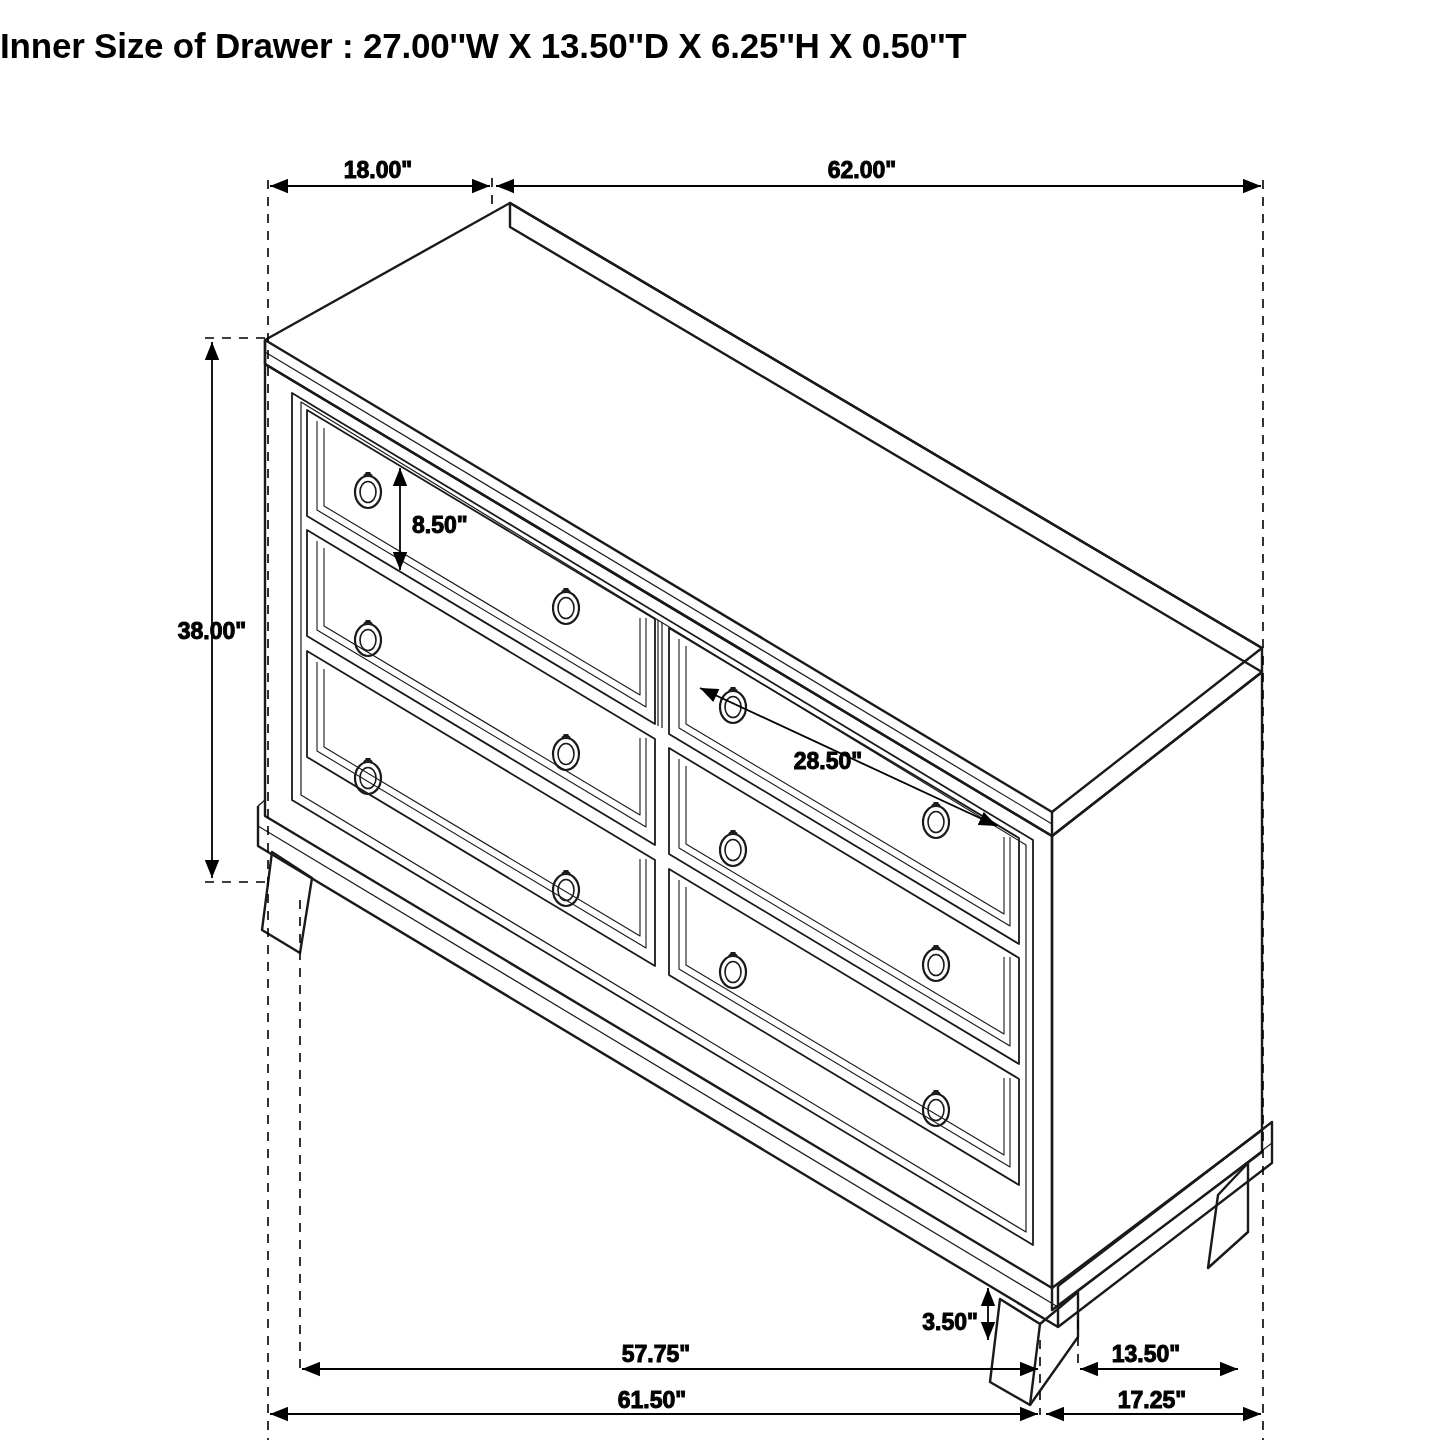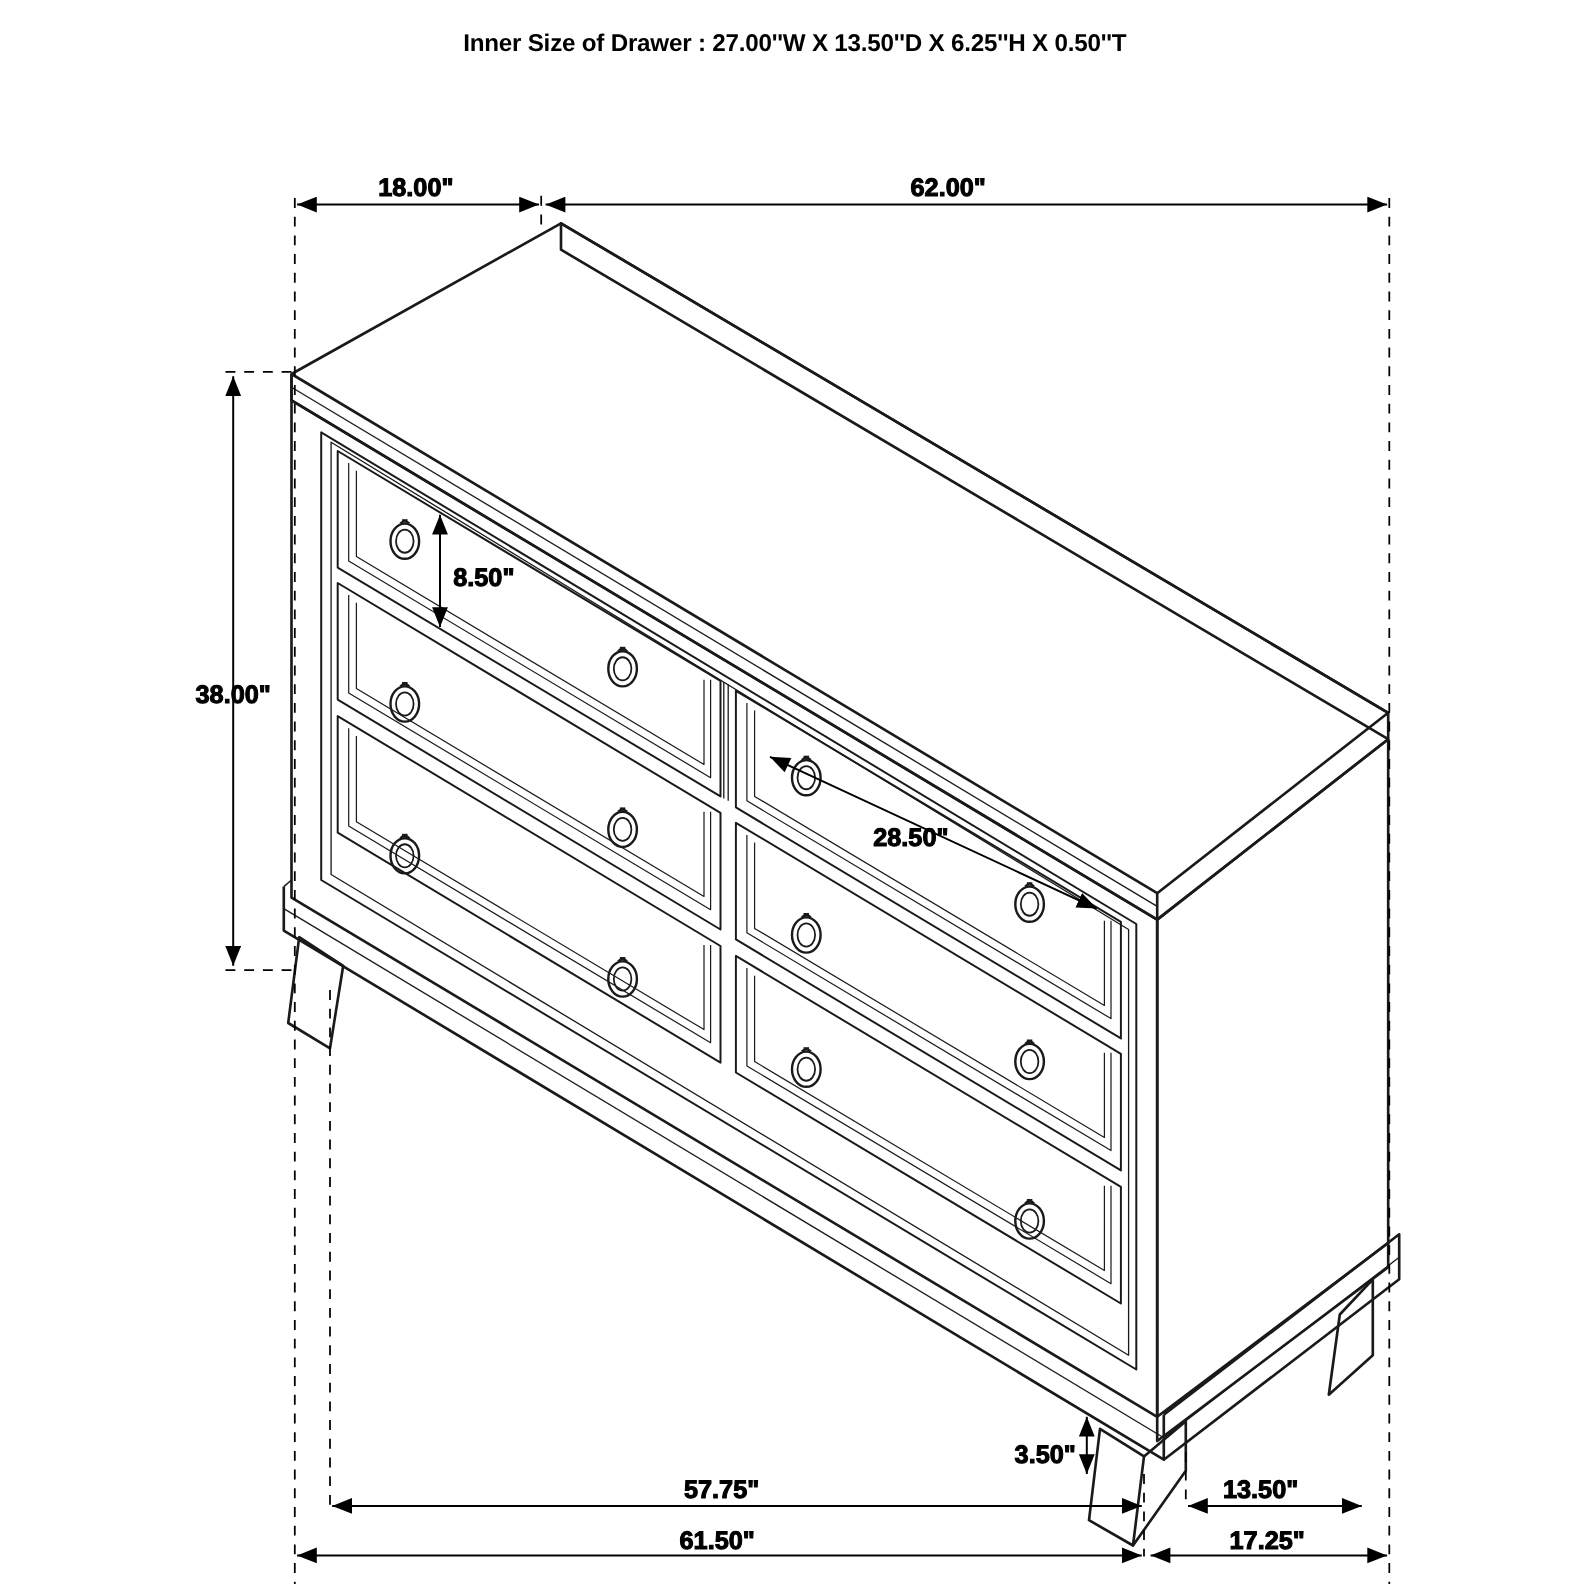--- a/index.html
+++ b/index.html
@@ -20,22 +20,21 @@
     left: 0;
     top: 0;
     width: 1445px;
     height: 1445px;
   }
   .title {
     position: absolute;
     left: 0;
     top: 26px;
     width: 1445px;
-    text-align: center;
-    font-size: 22px;
+    font-size: 35px;
     font-weight: bold;
     letter-spacing: -0.2px;
   }
   svg#drawing {
     position: absolute;
     left: 0;
     top: 0;
     width: 1445px;
     height: 1445px;
   }

